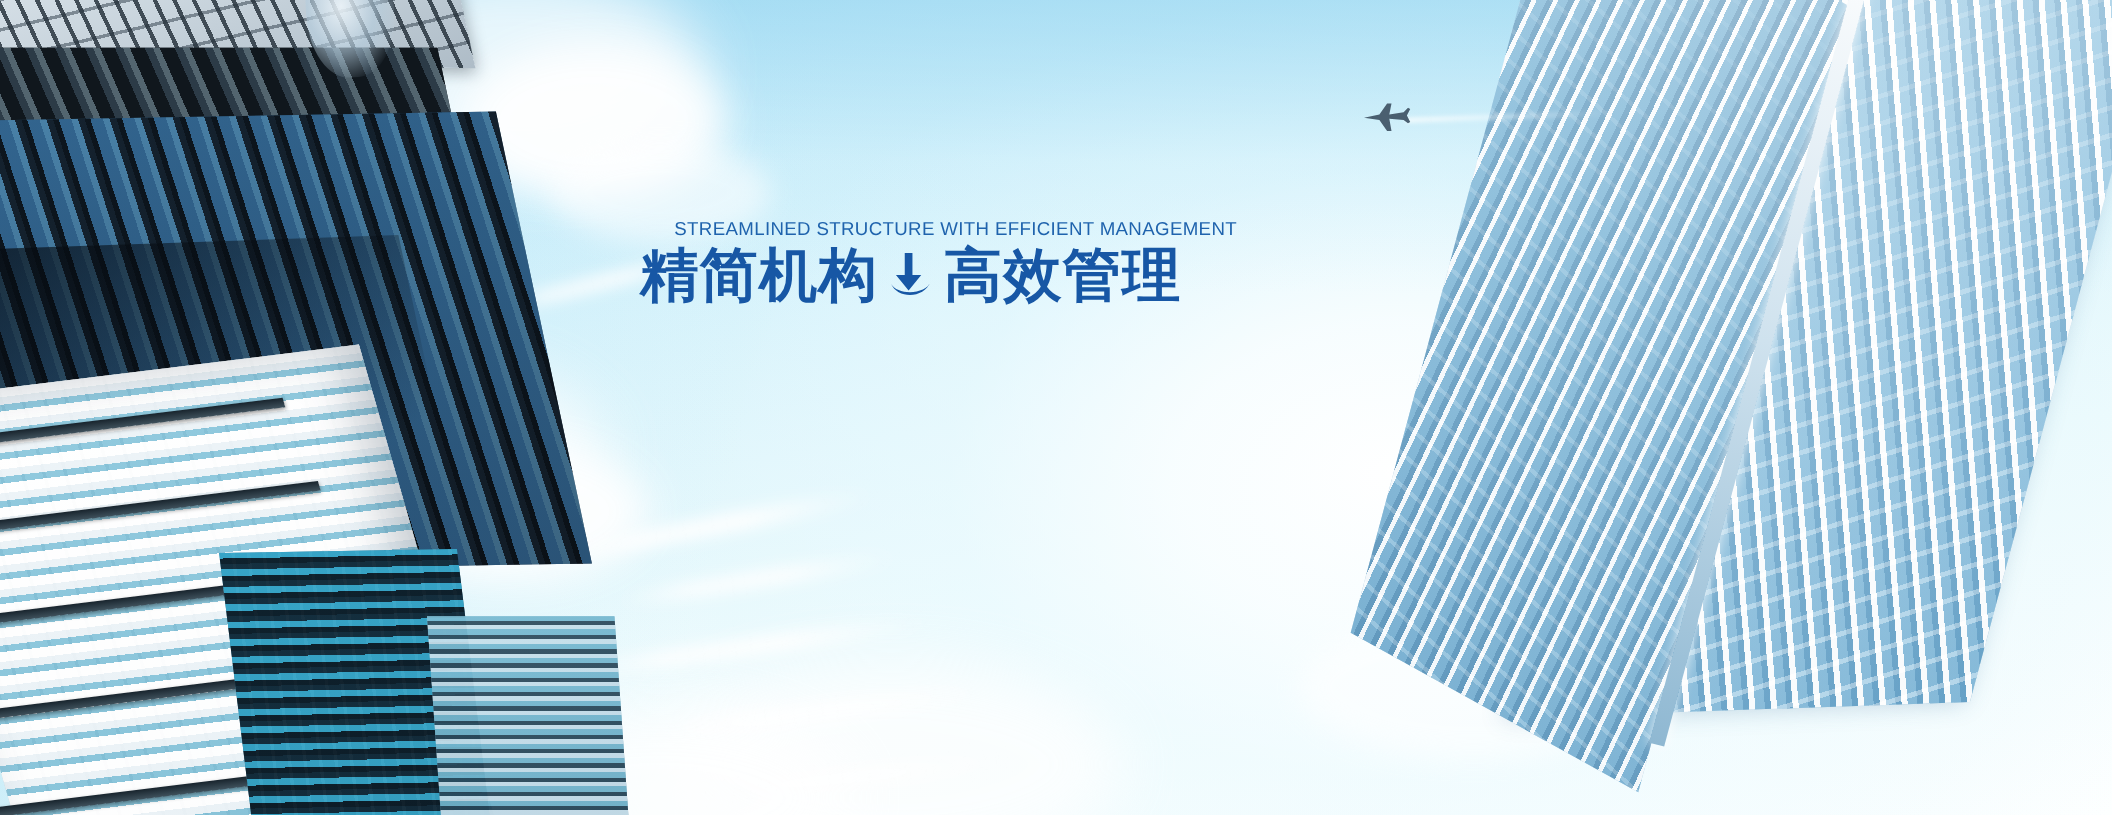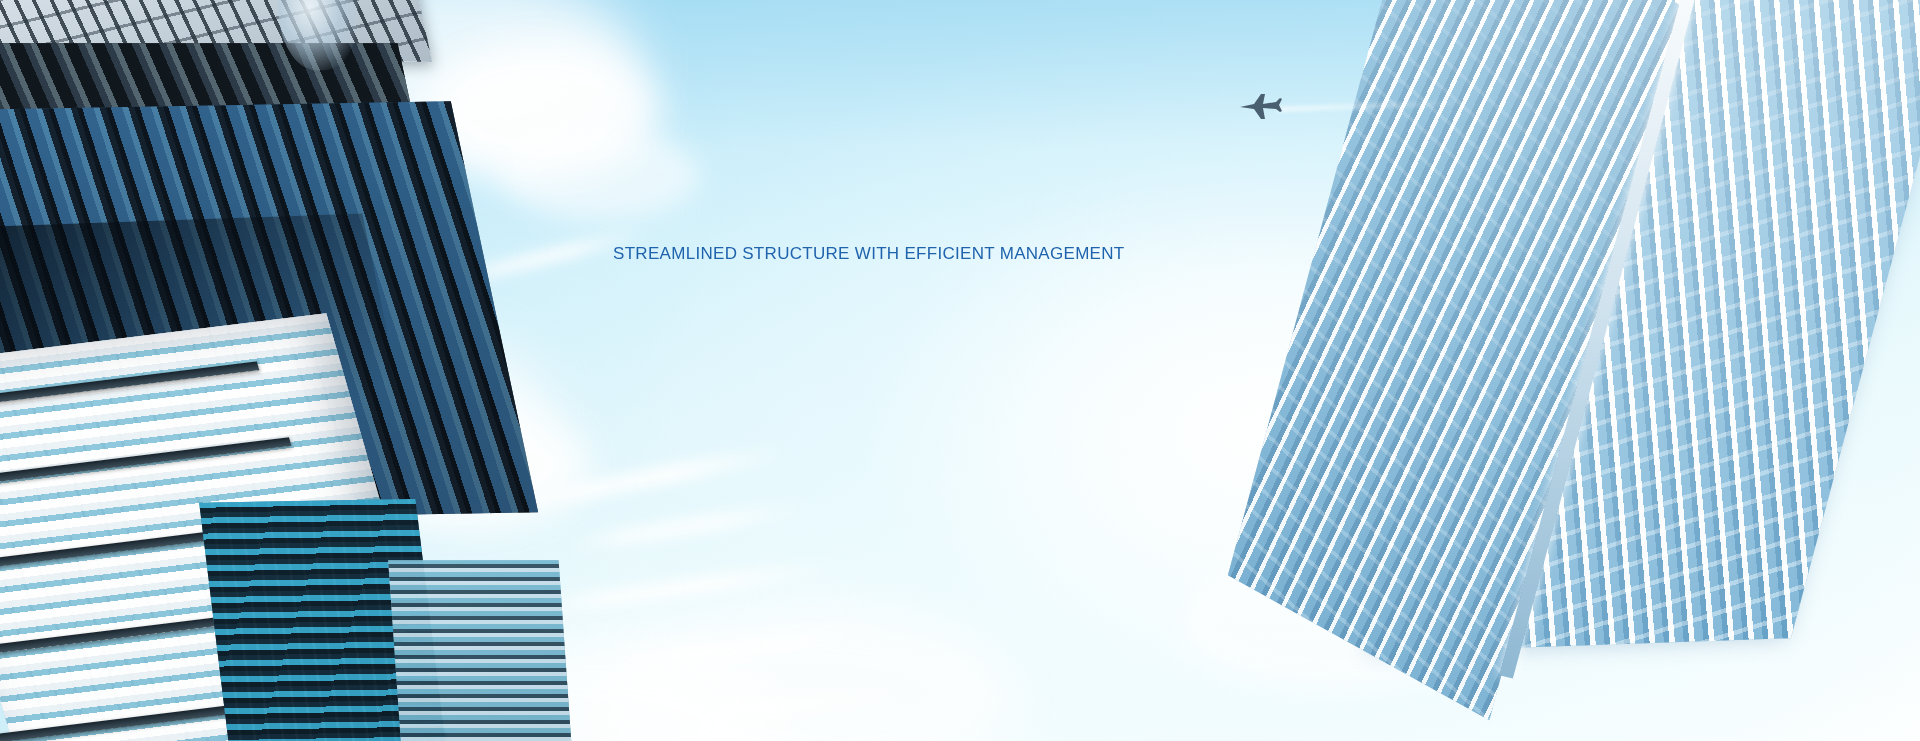--- a/index.html
+++ b/index.html
@@ -227,21 +227,20 @@
     width:430px;
     text-align:center;
   }
   .eyebrow {
     font-size:17px;
     letter-spacing:.3px;
     color:#1f63ad;
     white-space:nowrap;
     font-weight:400;
     line-height:1.3;
-    margin-top:45px;
   }
   .headline {
     margin-top:2px;
     font-size:53px;
     line-height:1.08;
     font-weight:700;
     color:#1757a5;
     letter-spacing:1px;
     white-space:nowrap;
     display:flex;
@@ -322,16 +321,28 @@
   <div class="plane">
     <svg viewBox="0 0 46 30" width="46" height="30" aria-hidden="true">
       <path d="M2 15 L16 12 L23 2 L27 2 L25 12 L38 10 L42 6 L44 7 L41 13 L44 19 L42 20 L38 17 L25 16 L27 27 L23 27 L16 17 Z" fill="#4a5f70"></path>
     </svg>
   </div>
 
   <div class="copy">
 
     <div class="eyebrow">STREAMLINED STRUCTURE WITH EFFICIENT MANAGEMENT</div>
 
+    <div class="headline">
+      <span>精简机构</span>
+
+      <span class="mark">
+        <svg viewBox="0 0 40 46" width="40" height="46" aria-hidden="true">
+          <path d="M14.5 2 h7 v20 h8 L18 36 L6.5 22 h8 z" fill="#1757a5"></path>
+          <path d="M2 30 C 8 44, 32 44, 38 28 C 34 40, 8 41, 2 30 Z" fill="#1757a5"></path>
+        </svg>
+      </span>
+
+      <span>高效管理</span>
+    </div>
 
   </div>
 
 </div>
 
 </body></html>

